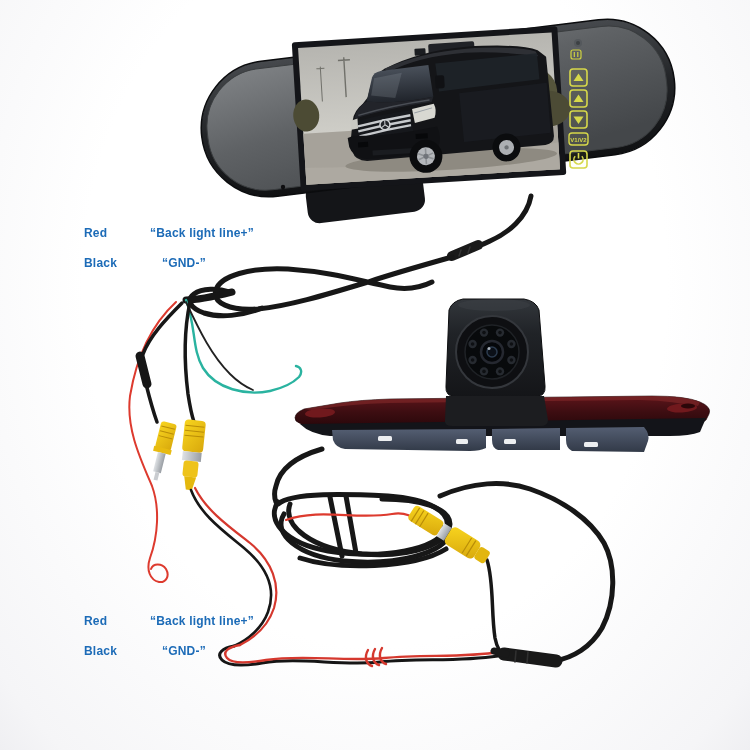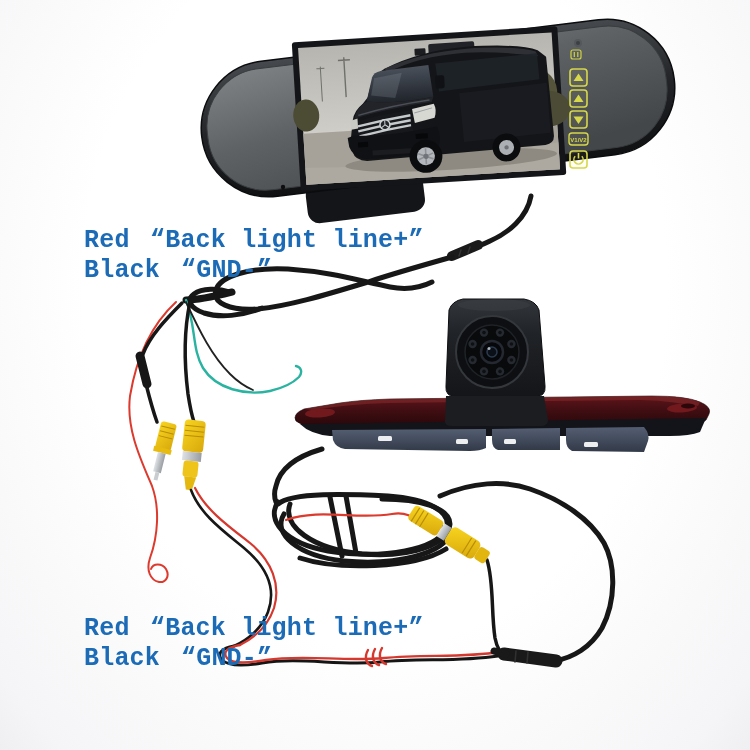--- a/index.html
+++ b/index.html
@@ -10,27 +10,26 @@
   }
   .stage{
     position:relative;width:750px;height:750px;
     background:radial-gradient(ellipse at 50% 38%, #ffffff 55%, #f5f5f7 92%, #efeff2 100%);
   }
   .stage svg{position:absolute;left:0;top:0;}
   .anno{
     position:absolute;
     color:#1c6bb7;
     font-weight:700;
-    font-size:25px;
+    font-size:12px;
     letter-spacing:0.2px;
-    font-family:Liberation Mono, monospace;
   }
   .anno .row{display:flex;height:30px;align-items:flex-start;}
   .anno .lab{width:66px;flex:none;}
-  .anno .row2 .val{margin-left:31px;}
+  .anno .row2 .val{margin-left:12px;}
 </style>
 </head>
 <body>
 
 <div class="stage">
 
 <svg width="750" height="750" viewBox="0 0 750 750">
   <defs>
     <linearGradient id="gradBody" x1="0" y1="0" x2="0" y2="1">
       <stop offset="0" stop-color="#46494d"></stop>

